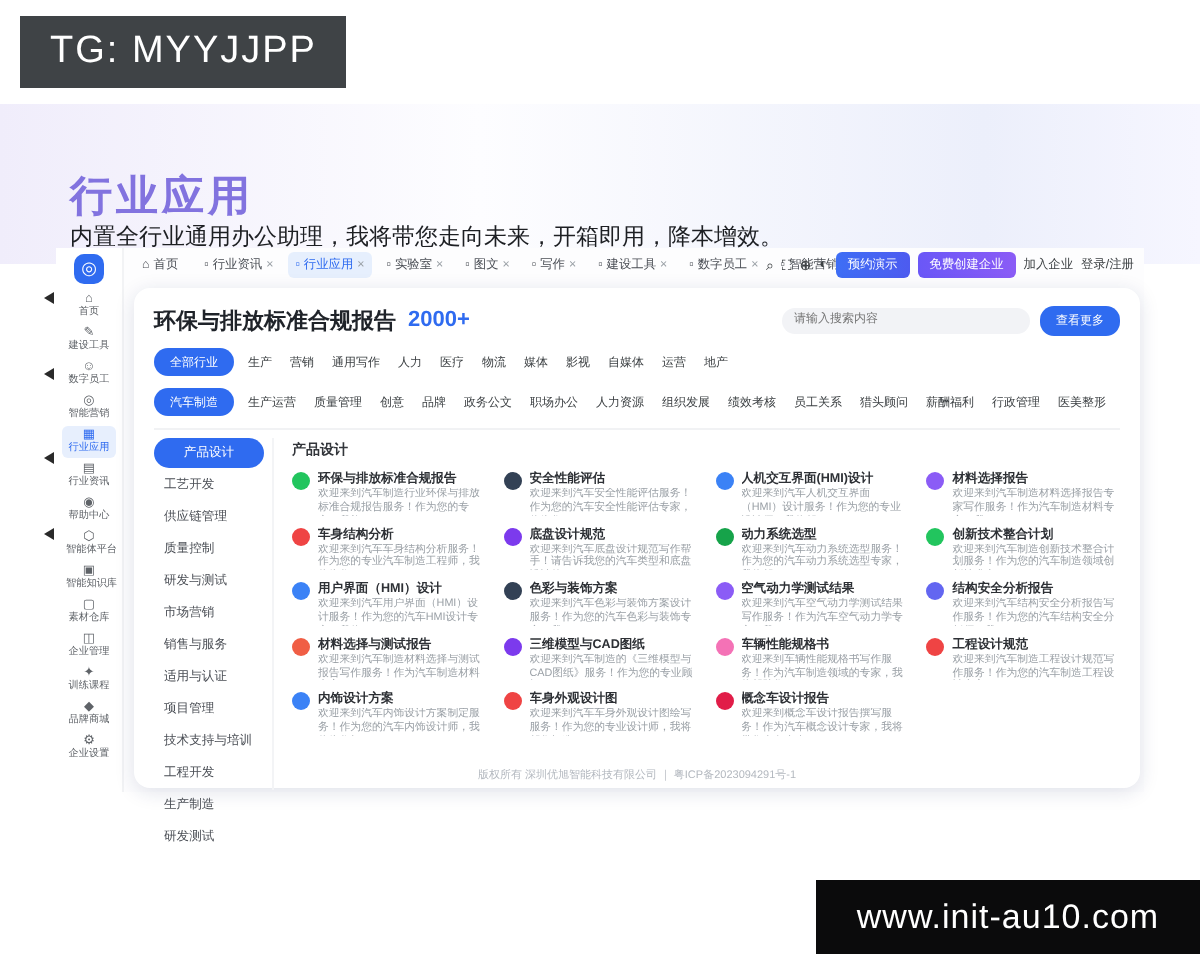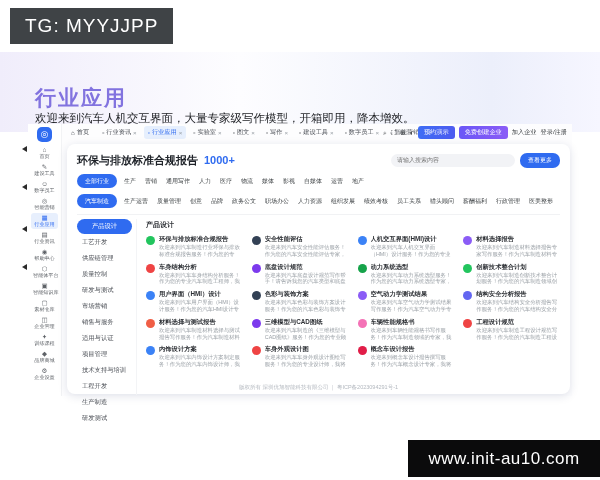--- a/index.html
+++ b/index.html
@@ -60,21 +60,21 @@
   .card-title{font-size:6.3px;font-weight:bold;color:#2d3035;white-space:nowrap;overflow:hidden;text-overflow:ellipsis;}
   .card-desc{font-size:5.4px;color:#9aa0a6;line-height:6.8px;height:13.6px;overflow:hidden;}
   .panel-footer{position:absolute;bottom:3px;left:0;right:0;text-align:center;font-size:5.5px;color:#b3b8bf;}
 </style>
 </head>
 <body>
 
 <div class="abs hero-bg"></div>
 <div class="abs tg-box">TG: MYYJJPP</div>
 <div class="abs hero-title">行业应用</div>
-<div class="abs hero-sub">欢迎来到汽车人机交互界面，大量专家级写作模型，开箱即用，降本增效。</div>
+<div class="abs hero-sub">内置全行业通用办公助理，我将带您走向未来，开箱即用，降本增效。</div>
 
 <div class="abs shot">
   <div class="abs bullet" style="top:22px"></div>
   <div class="abs bullet" style="top:60px"></div>
   <div class="abs bullet" style="top:102px"></div>
   <div class="abs bullet" style="top:140px"></div>
 
   <div class="mini-side">
     <div class="logo">◎</div>
     <div class="ms-item">
@@ -191,21 +191,21 @@
         <span class="tb-icon">◐</span>
       <span class="btn-demo">预约演示</span>
       <span class="btn-create">免费创建企业</span>
       <span>加入企业</span>
       <span>登录/注册</span>
     </div>
 
     <div class="panel">
       <div class="panel-head">
         <span class="panel-title">环保与排放标准合规报告</span>
-        <span class="panel-count">1000+</span>
+        <span class="panel-count">2000+</span>
         <div class="head-right">
           <input class="searchbox" placeholder="请输入搜索内容" style="">
           <span class="search-btn">查看更多</span>
         </div>
       </div>
 
       <div class="cat-row">
         <span class="cat-item active">全部行业</span>
           <span class="cat-item">生产</span>
           <span class="cat-item">营销</span>

